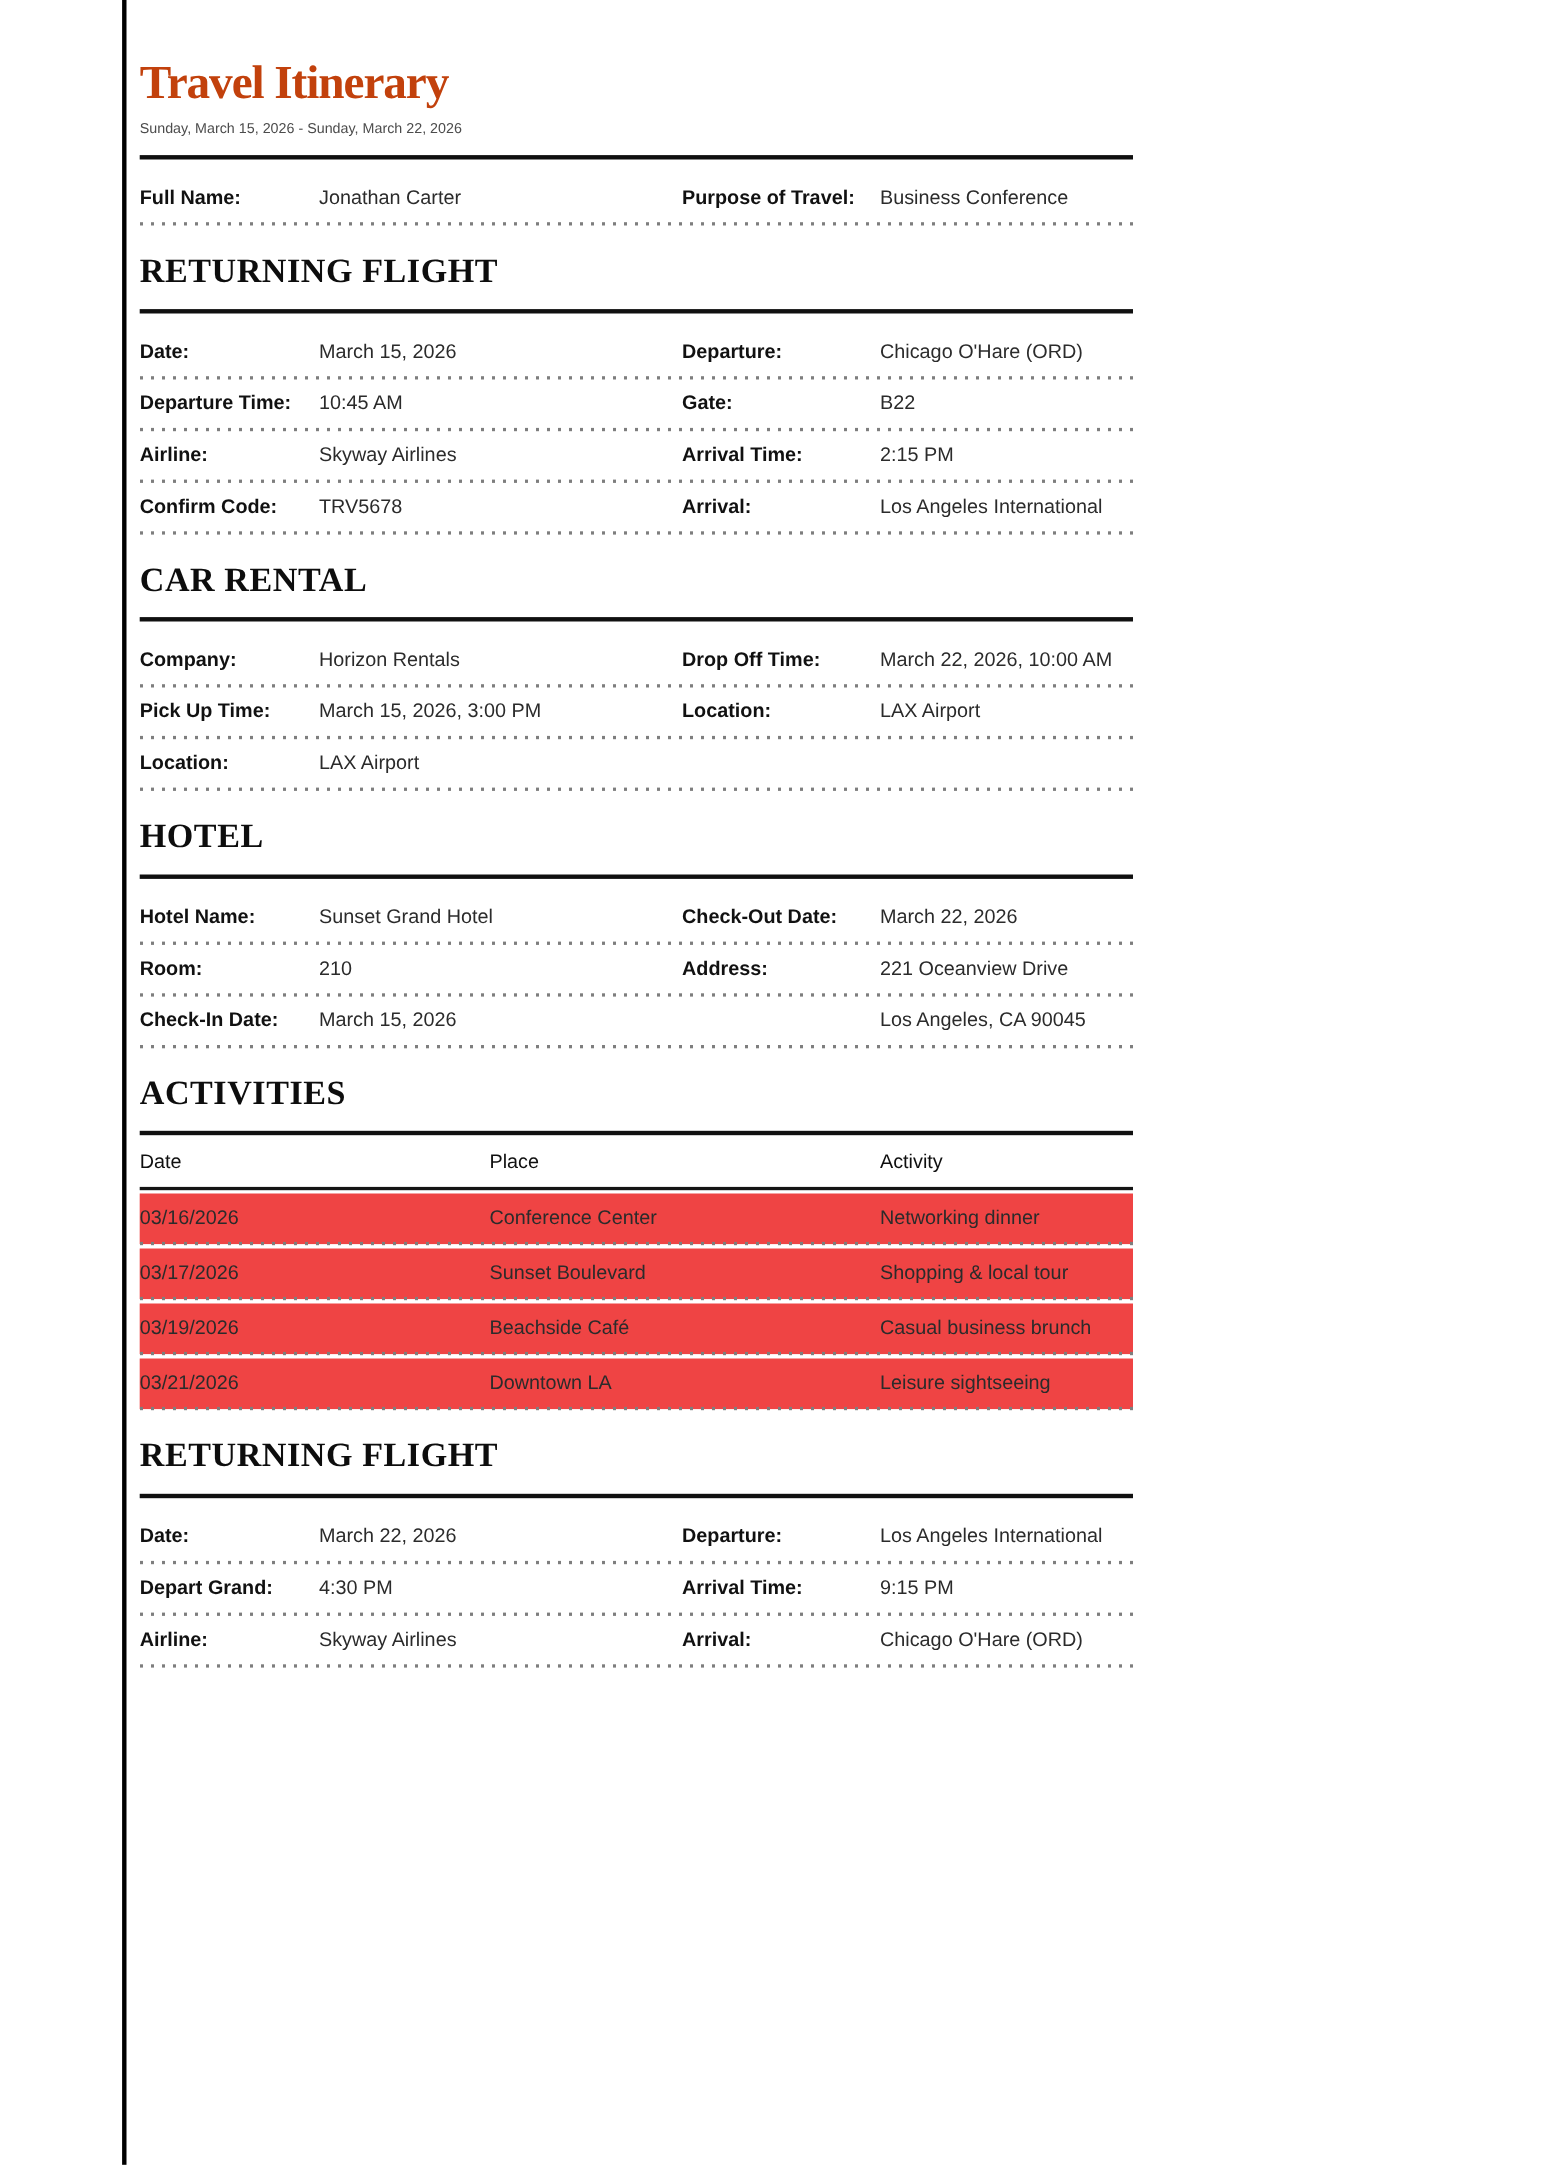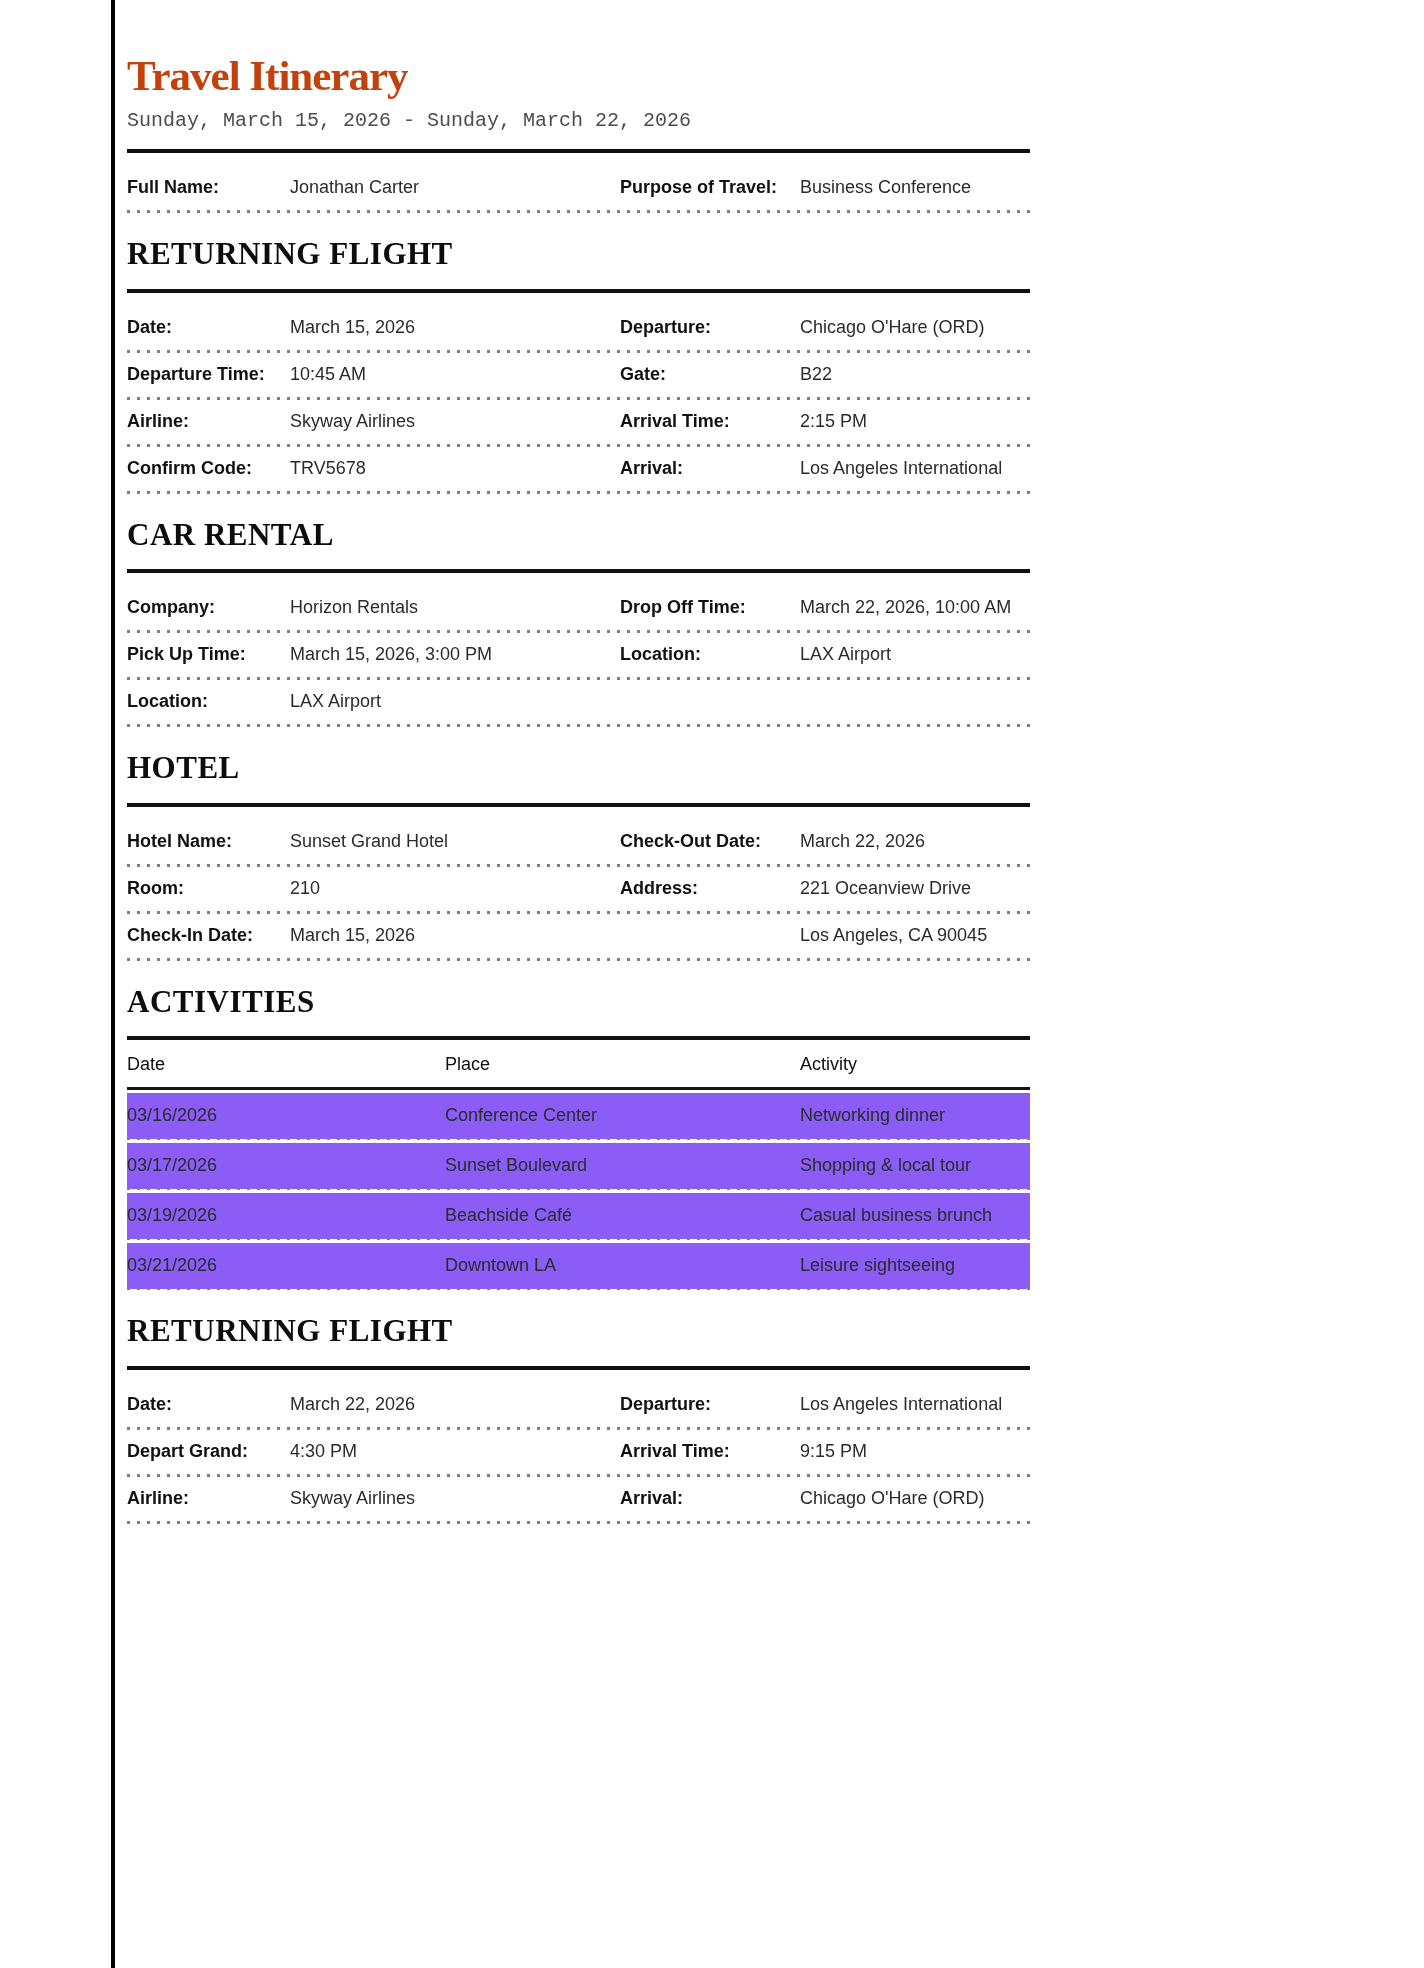--- a/index.html
+++ b/index.html
@@ -7,21 +7,21 @@
     width:1424px; height:1968px; background:#ffffff; position:relative;
     font-family:"Liberation Sans", sans-serif; color:#1c1c1c; overflow:hidden;
   }
   .side-rule { position:absolute; left:111px; top:0; width:4px; height:1968px; background:#000; }
   .content { position:absolute; left:127px; top:54px; width:903px; }
 
   h1.title {
     font-family:"Liberation Serif", serif; font-weight:700; font-size:43px;
     line-height:1.02; letter-spacing:-1px; margin:0; color:#c2410c;
   }
-  .subtitle { font-size:20px; color:#4c4c4c; margin-top:11px;font-family:Liberation Mono, monospace; }
+  .subtitle { font-size:13px; color:#4c4c4c; margin-top:11px; }
 
   .rule-heavy { height:4px; background:#101010; margin-top:17px; }
   .rule-thin  { height:3px; background:#141414; }
 
   .heading {
     font-family:"Liberation Serif", serif; font-weight:700; font-size:31px;
     letter-spacing:0.5px; margin:24px 0 0 0; line-height:1.15; color:#0d0d0d;
   }
 
   .fbody { padding-top:12px; }
@@ -36,21 +36,21 @@
   .flabel { font-weight:700; color:#111; padding-right:8px; }
   .fvalue { color:#2b2b2b; }
 
   .arow-head {
     display:grid; grid-template-columns:318px 355px 1fr;
     padding:14px 0 12px; font-weight:400; font-size:18px; color:#0f0f0f;
   }
   .abody { padding-top:3px; }
   .arow {
     display:grid; grid-template-columns:318px 355px 1fr;
-    background:#8b5cf6; padding:12px 0 13px; position:relative;
+    background:#ef4444; padding:12px 0 13px; position:relative;
     margin-bottom:4px; font-size:18px; color:#2b2b2b;
   }
 </style>
 </head>
 <body>
 
 <div class="side-rule"></div>
 
 <main class="content">
   <h1 class="title">Travel Itinerary</h1>

